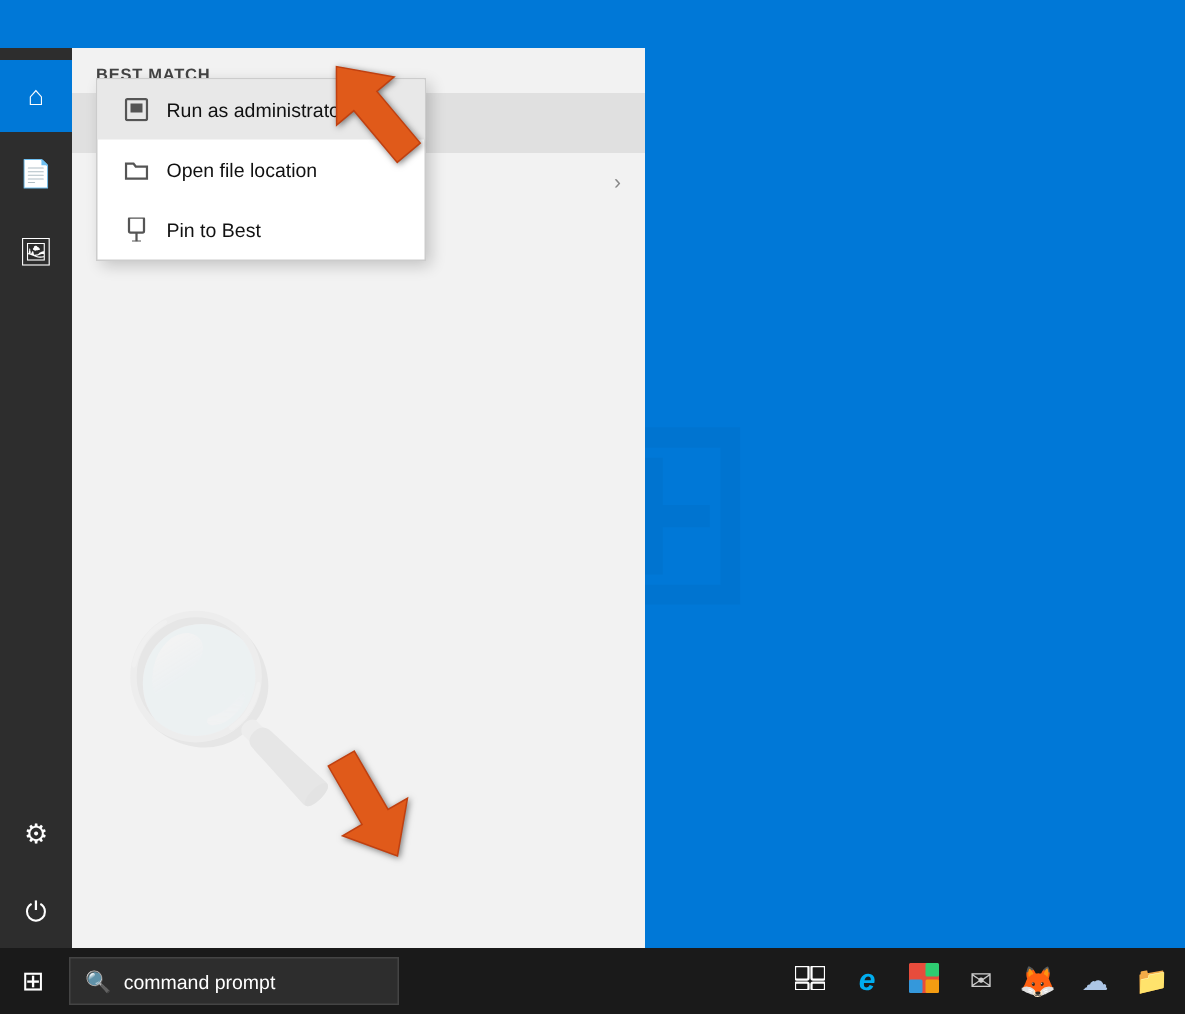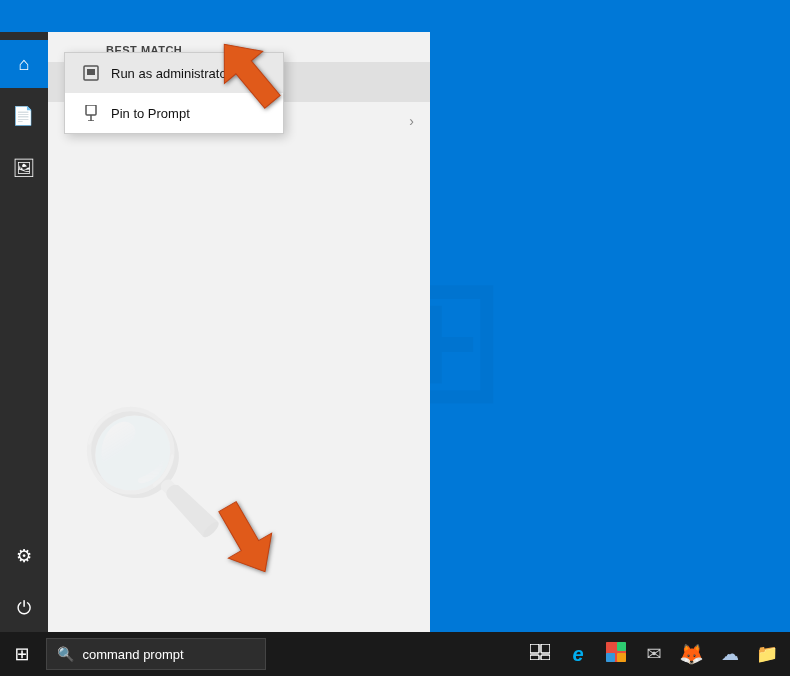--- a/index.html
+++ b/index.html
@@ -159,21 +159,20 @@
       position: relative;
     }
 
     .best-match-label {
       padding: 12px 16px 6px;
       font-size: 11px;
       color: #444;
       font-weight: 600;
       text-transform: uppercase;
       letter-spacing: 0.5px;
-      margin-left: 42px;
     }
 
     .result-item {
       display: flex;
       align-items: center;
       padding: 8px 16px;
       cursor: pointer;
       background: #e0e0e0;
     }
 
@@ -363,27 +362,35 @@
       <span class="ctx-icon">
         <svg width="16" height="16" viewBox="0 0 16 16">
           <rect x="1" y="1" width="14" height="14" rx="1" fill="none" stroke="#555" stroke-width="1.5"></rect>
           <rect x="4" y="4" width="8" height="6" fill="#555"></rect>
         </svg>
       </span>
       <span>Run as administrator</span>
     </div>
     <div class="ctx-item">
       <span class="ctx-icon">
+        <svg width="16" height="14" viewBox="0 0 16 14">
+          <path d="M1 3h5l1.5 2H15v8H1z" fill="none" stroke="#555" stroke-width="1.5"></path>
+        </svg>
+      </span>
+      <span>Open file location</span>
+    </div>
+    <div class="ctx-item">
+      <span class="ctx-icon">
         <svg width="14" height="16" viewBox="0 0 14 16">
           <rect x="2" y="0" width="10" height="10" rx="1" fill="none" stroke="#555" stroke-width="1.5"></rect>
           <line x1="7" y1="10" x2="7" y2="16" stroke="#555" stroke-width="1.5"></line>
           <line x1="4" y1="16" x2="10" y2="16" stroke="#555" stroke-width="1.5"></line>
         </svg>
       </span>
-      <span>Pin to Prompt</span>
+      <span>Pin to Best</span>
     </div>
   </div>
 
   <div class="arrow-up">
     <svg class="arrow-svg" width="90" height="90" viewBox="0 0 90 90">
 
       <defs>
         <marker id="arrowhead-up" markerWidth="10" markerHeight="7" refX="5" refY="3.5" orient="auto">
           <polygon points="0 7, 10 3.5, 0 0" fill="#e05a1a"></polygon>
         </marker>

